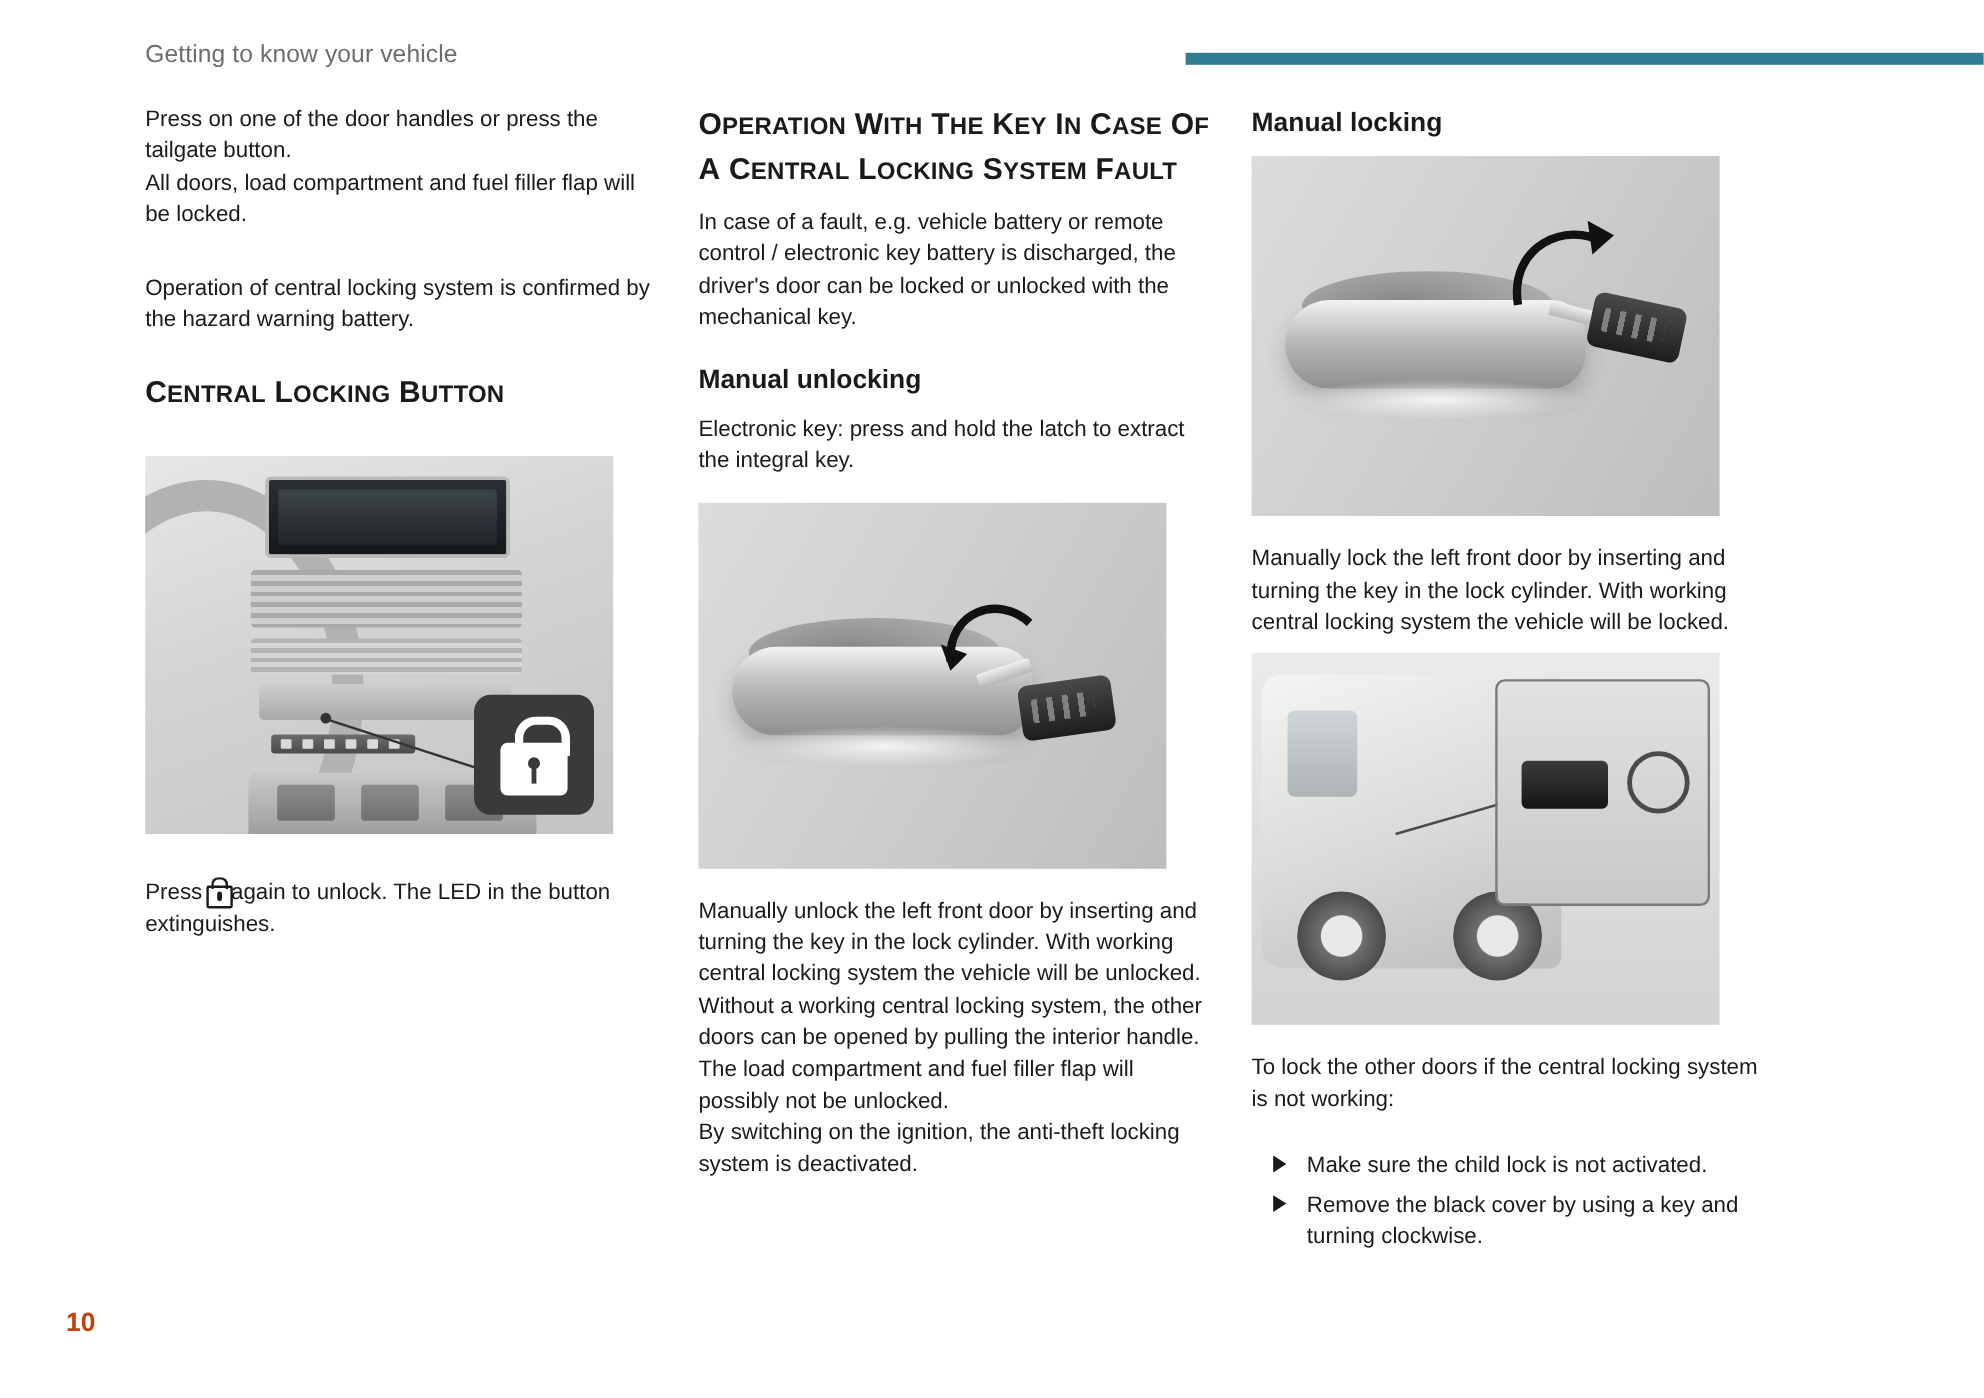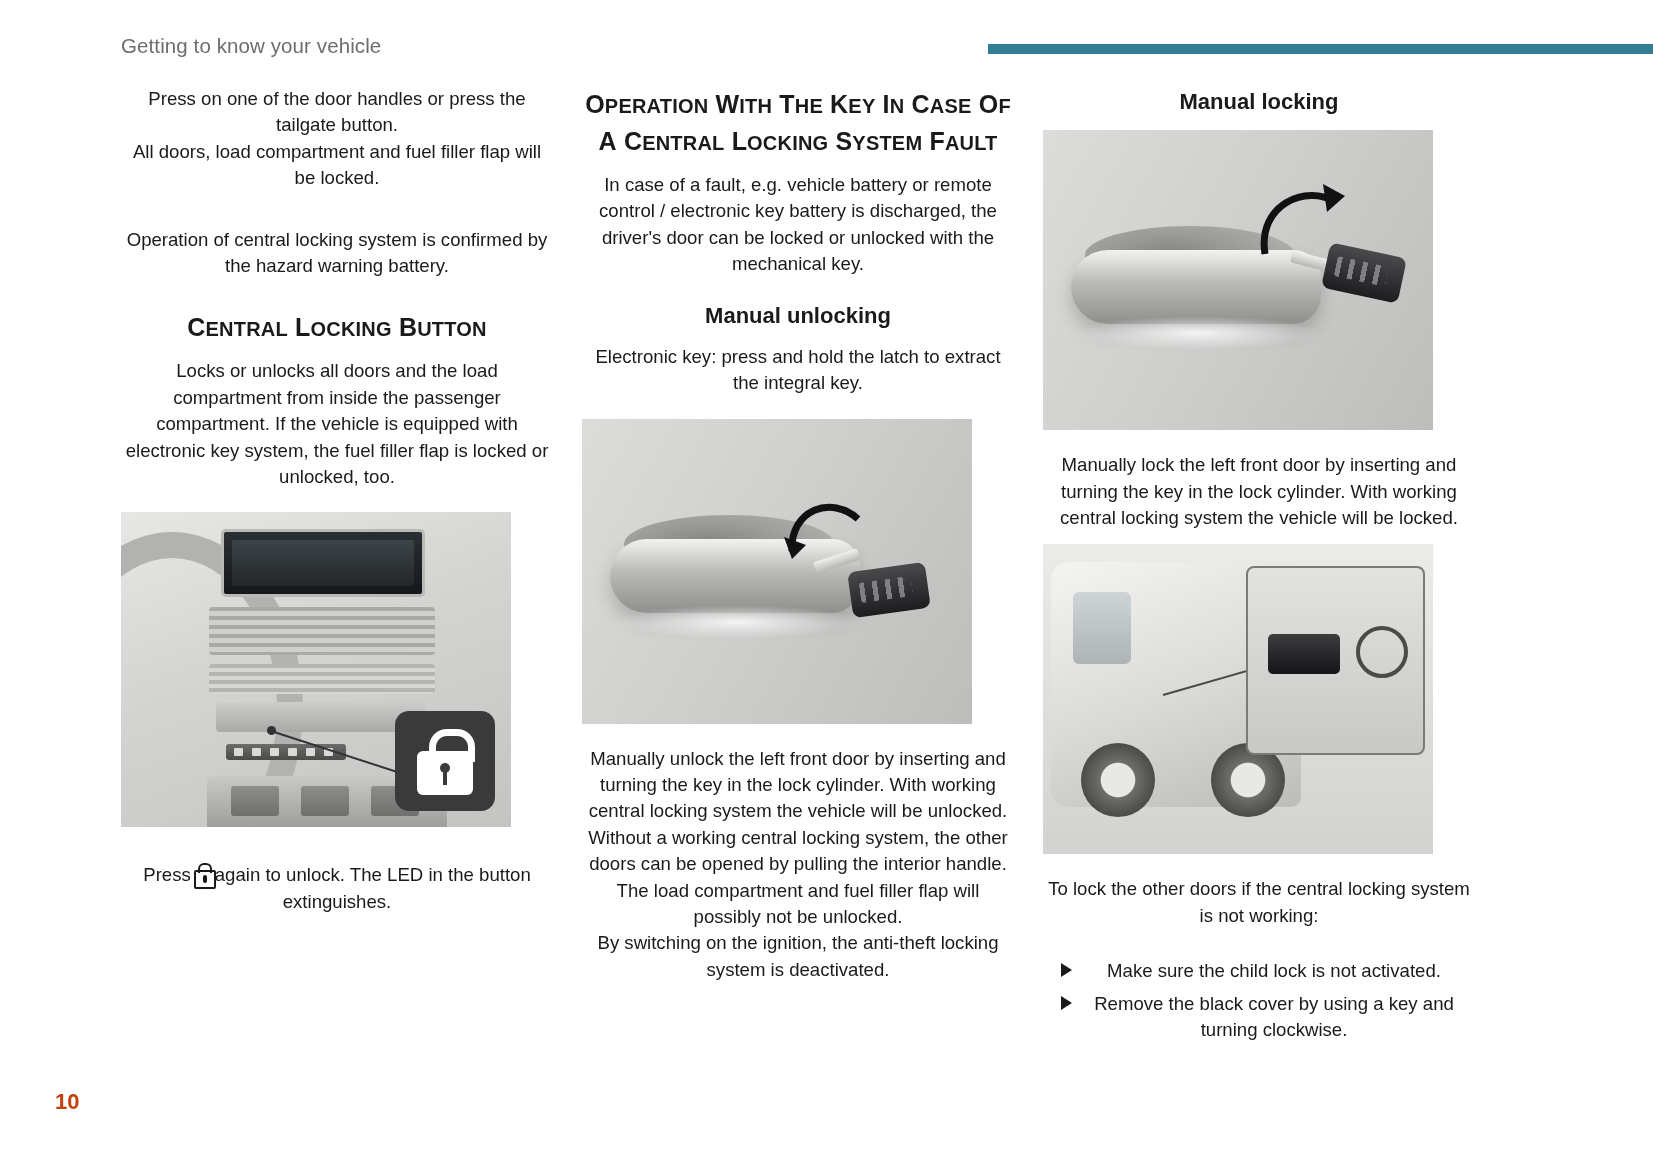--- a/index.html
+++ b/index.html
@@ -11,21 +11,20 @@
     height: 1165px;
     background: #ffffff;
     font-family: "Liberation Sans", sans-serif;
     color: #1a1a1a;
     position: relative;
     overflow: hidden;
   }
   .page {
     position: absolute;
     inset: 0;
-    text-align: center;
   }
 
   
   .header-title {
     position: absolute;
     left: 121px;
     top: 34px;
     font-size: 20.5px;
     color: #6d6d6d;
     letter-spacing: 0.1px;
@@ -322,21 +321,20 @@
 
   <div class="col col-1">
     <p class="body">Press on one of the door handles or press the tailgate button.</p>
     <p class="body">All doors, load compartment and fuel filler flap will be locked.</p>
     <div class="gap-m"></div>
     <div class="gap-s"></div>
     <p class="body">Operation of central locking system is confirmed by the hazard warning battery.</p>
     <div class="gap-l"></div>
     <h2 class="section"><span><span style="font-size: 25px;">C</span><span style="font-size: 20px;">ENTRAL</span></span> <span><span style="font-size: 25px;">L</span><span style="font-size: 20px;">OCKING</span></span> <span><span style="font-size: 25px;">B</span><span style="font-size: 20px; margin-top: 12px;">UTTON</span></span></h2>
     <div class="gap-s"></div>
-    <p class="body">Locks or unlocks all doors and the load compartment from inside the passenger compartment. If the vehicle is equipped with electronic key system, the fuel filler flap is locked or unlocked, too.</p>
     <div class="gap-m"></div>
 
     <div class="figure fig-dash">
       <div class="dash-wheel"></div>
       <div class="dash-screen"></div>
       <div class="dash-vent"></div>
       <div class="dash-vent2"></div>
       <div class="dash-panel"></div>
       <div class="dash-btnrow">
         <span style="left:8px"></span>

